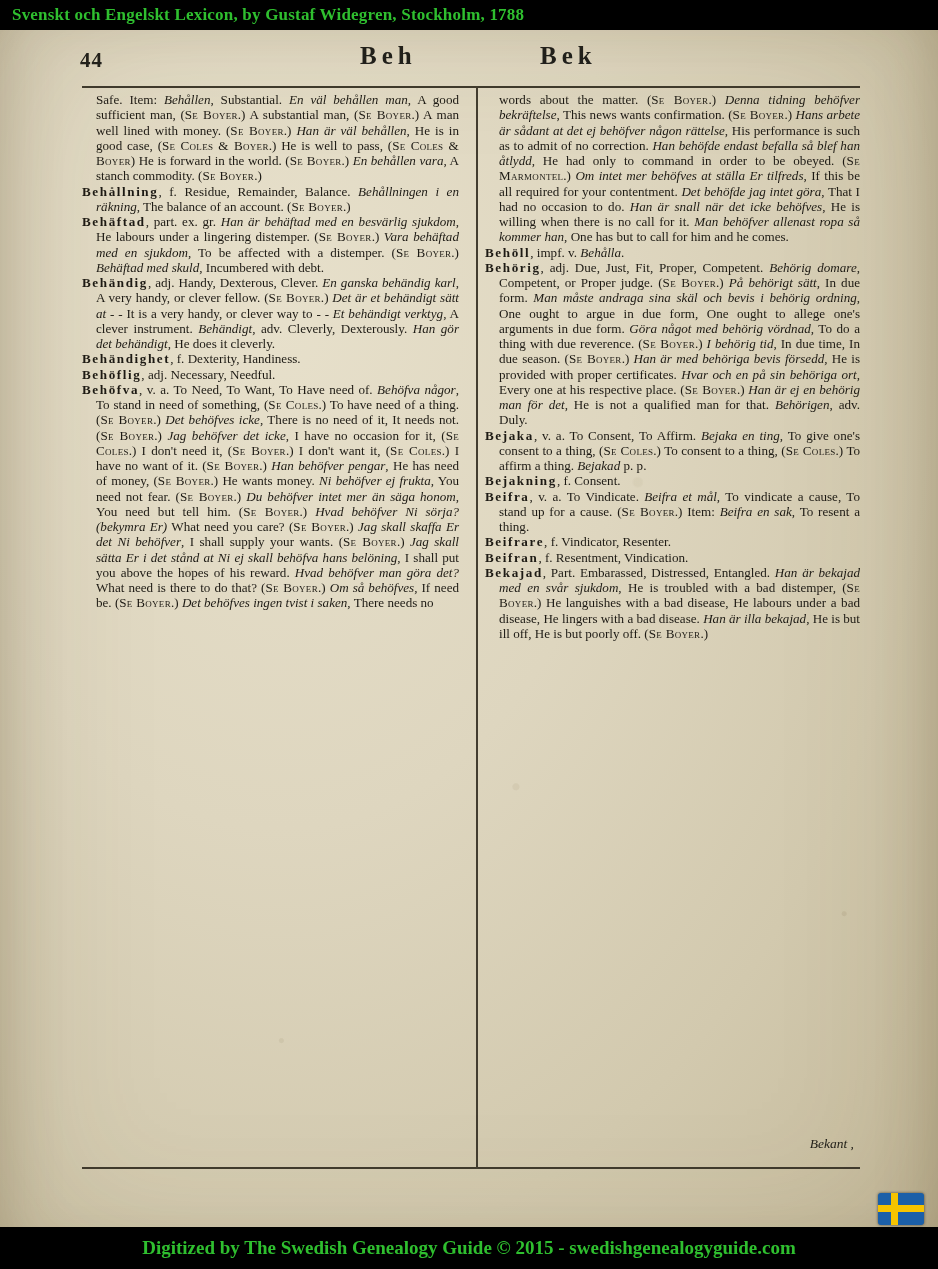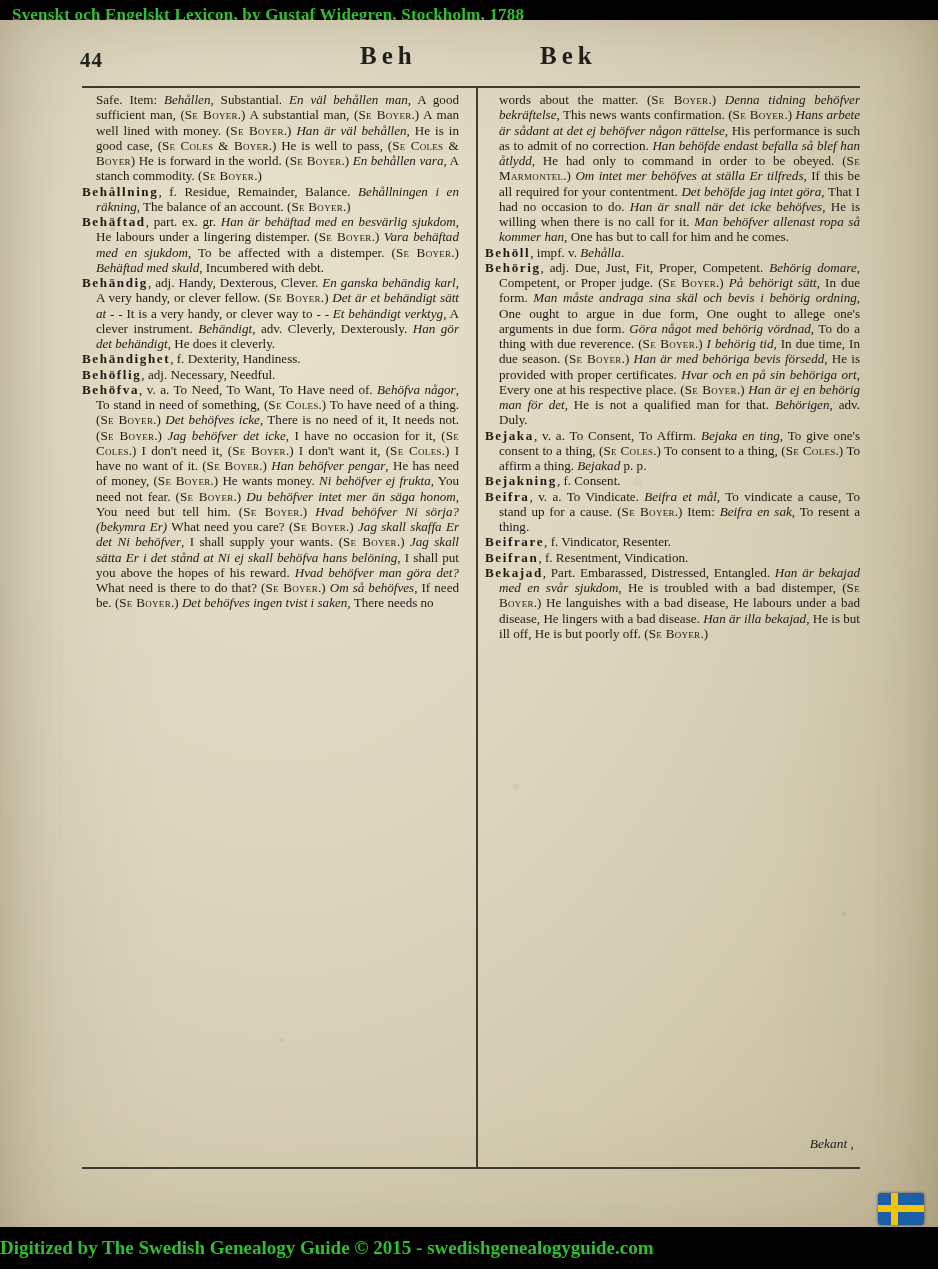--- a/index.html
+++ b/index.html
@@ -43,21 +43,21 @@
     pointer-events: none;
     box-shadow:
       inset 0 0 60px rgba(90,70,35,0.25),
       inset 0 0 160px rgba(90,70,35,0.18);
   }
 
   
   .top-banner {
     position: absolute;
     top: 0; left: 0; right: 0;
-    height: 20px;
+    height: 30px;
     background: #000;
     color: #2fbf2f;
     font-family: "Liberation Serif", serif;
     font-weight: bold;
     font-size: 17px;
     line-height: 30px;
     padding-left: 12px;
     letter-spacing: .2px;
     z-index: 5;
     white-space: nowrap;
@@ -67,20 +67,21 @@
   .bottom-banner {
     position: absolute;
     left: 0; right: 0; bottom: 0;
     height: 42px;
     background: #000;
     color: #2fbf2f;
     font-family: "Liberation Serif", serif;
     font-weight: bold;
     font-size: 19px;
     line-height: 42px;
+    text-align: center;
     z-index: 5;
     white-space: nowrap;
     overflow: hidden;
   }
   .flag {
     position: absolute;
     right: 14px;
     bottom: 44px;
     width: 46px;
     height: 32px;

